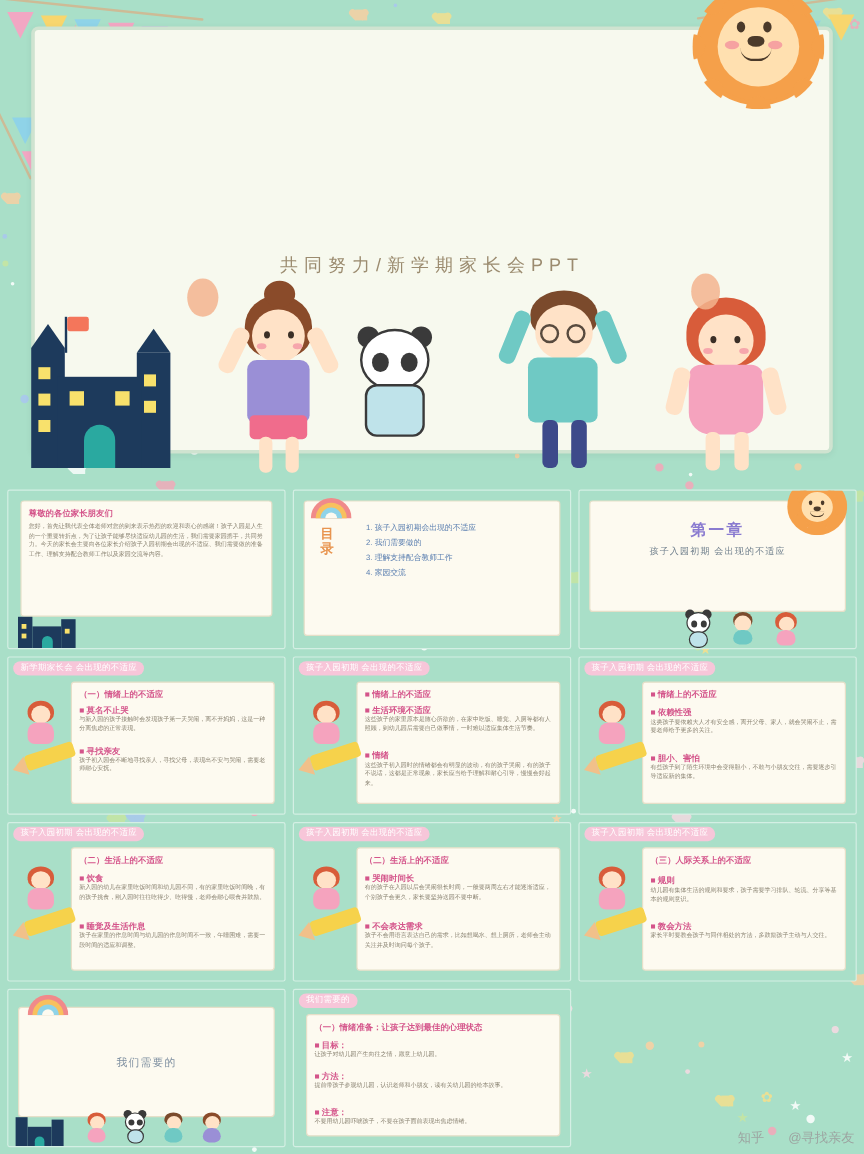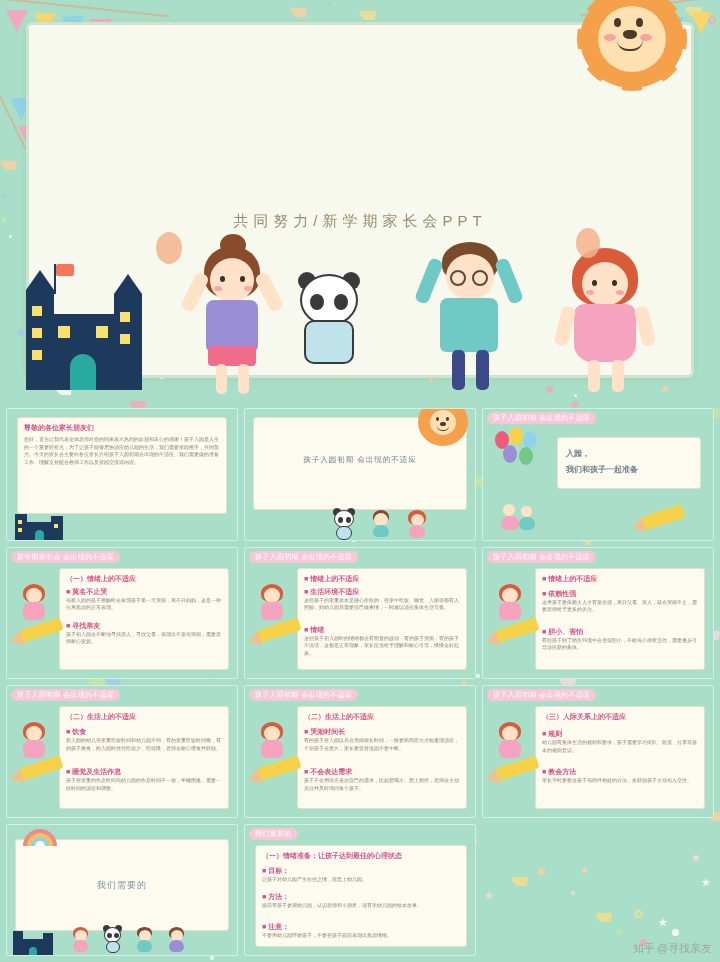--- a/index.html
+++ b/index.html
@@ -129,21 +129,21 @@
   .s-center-sub{ font-size:7.5px; color:#6f7f8c; letter-spacing:1px;}
   .s-list{ font-size:6.5px; color:#5b7fb0; line-height:1.9; }
   .mini-castle{ position:absolute; }
   .pencil{ position:absolute; width:56px; height:16px; transform:rotate(-18deg);}
   .pencil .shaft{ position:absolute; left:10px; top:0; width:42px; height:16px; background:#f6d24b; border-radius:3px;}
   .pencil .tip{ position:absolute; left:-2px; top:0; width:0;height:0; border-top:8px solid transparent;
                 border-bottom:8px solid transparent; border-right:12px solid #f1c08a;}
   .balloon{ position:absolute; width:14px;height:18px;border-radius:50%;}
   .watermark{
     position:absolute; right:8px; bottom:6px; font-size:11px; color:#9a9a9a; opacity:.85;
-    display:flex; align-items:flex-start; gap:2px;
+    display:flex; align-items:flex-start; gap:20px;
   }
   .wm-logo{ font-size:11px; color:#9a9a9a;}
   .hero-flag{ position:absolute; }
 </style>
 </head>
 <body>
 
 <div class="bg-deco" id="deco">
     <div class="dot" style="left: 351px; top: 537px; width: 5px; height: 5px; background: rgb(255, 255, 255);"></div>
     <div class="heart" style="left: 362px; top: 75px; background: rgb(200, 230, 160);"></div>
@@ -498,31 +498,48 @@
       <div class="body" style="left:4px;top:8px;width:12px;height:26px;"></div>
       <div class="body" style="left:40px;top:10px;width:12px;height:24px;"></div>
       <div class="body" style="left:16px;top:16px;width:24px;height:18px;"></div>
       <div class="door" style="left:24px;top:24px;width:9px;height:10px;"></div>
       <div class="win" style="left:7px;top:14px;width:4px;height:4px;"></div>
       <div class="win" style="left:7px;top:22px;width:4px;height:4px;"></div>
       <div class="win" style="left:43px;top:18px;width:4px;height:4px;"></div>
     </div>
   </div>
 
+  <div class="slide">
+    <div class="s-card" style="left:8px;top:8px;right:8px;bottom:10px;"></div>
+    <div class="rainbow" style="left:14px;top:6px;width:34px;height:17px;">
+      <i style="width:34px;height:17px;background:#f08a8a;"></i>
+      <i style="width:26px;height:13px;background:#f8c05e;"></i>
+      <i style="width:18px;height:9px;background:#8fd3e8;"></i>
+      <i style="width:10px;height:5px;background:#fdfaf0;"></i>
+    </div>
+    <div style="position:absolute;left:22px;top:30px;width:14px;font-size:11px;font-weight:bold;color:#e8944f;letter-spacing:1px;line-height:1.15;word-break:break-all;">目录</div>
+    <div class="s-list" style="position:absolute;left:60px;top:26px;right:8px;">
+      <div>1. 孩子入园初期会出现的不适应</div>
+      <div>2. 我们需要做的</div>
+      <div>3. 理解支持配合教师工作</div>
+      <div>4. 家园交流</div>
+    </div>
+  </div>
 
   <div class="slide">
     <div class="s-card" style="left:8px;top:8px;right:8px;bottom:30px;"></div>
     <div class="lion" style="right:14px;top:-4px;width:36px;height:34px;">
       <div class="mane" style="box-shadow:0 0 0 2px #f5a04a;"></div>
       <div class="face" style="left:5px;top:5px;width:26px;height:25px;"></div>
       <div class="eye l" style="left:11px;top:12px;width:3px;height:4px;"></div>
       <div class="eye r" style="left:21px;top:12px;width:3px;height:4px;"></div>
       <div class="nose" style="left:15px;top:17px;width:6px;height:4px;"></div>
       <div class="mouth" style="left:12px;top:21px;width:12px;height:5px;border-bottom-width:1px;"></div>
     </div>
+    <div class="s-center-title" style="position:absolute;left:0;right:0;top:24px;text-align:center;">第一章</div>
     <div class="s-center-sub" style="position:absolute;left:0;right:0;top:46px;text-align:center;">孩子入园初期 会出现的不适应</div>
     <div class="panda" style="left:86px;bottom:-4px;width:26px;height:34px;">
       <div class="ear l" style="width:8px;height:8px;left:2px;"></div>
       <div class="ear r" style="width:8px;height:8px;left:16px;"></div>
       <div class="ph" style="left:3px;width:20px;height:18px;border-width:1px;"></div>
       <div class="pe l" style="left:7px;top:7px;width:5px;height:6px;"></div>
       <div class="pe r" style="left:15px;top:7px;width:5px;height:6px;"></div>
       <div class="pbody" style="left:5px;top:16px;width:16px;height:14px;border-width:1px;"></div>
     </div>
     <div class="kid" style="left:124px;bottom:-2px;width:26px;height:32px;">
@@ -530,42 +547,20 @@
       <div class="head" style="left:5px;top:3px;width:14px;height:13px;background:#ffe2c7;"></div>
       <div class="body" style="left:4px;top:15px;width:16px;height:12px;background:#6fc9c4;"></div>
     </div>
     <div class="kid" style="left:160px;bottom:-2px;width:26px;height:32px;">
       <div class="hair" style="left:3px;top:0;width:18px;height:15px;background:#d85c3a;"></div>
       <div class="head" style="left:6px;top:4px;width:13px;height:12px;background:#ffe2c7;"></div>
       <div class="body" style="left:4px;top:15px;width:16px;height:13px;background:#f5a3be;"></div>
     </div>
   </div>
 
-  <div class="slide">
-    <div class="s-title-bar">孩子入园初期 会出现的不适应</div>
-    <div class="balloon" style="left:12px;top:22px;background:#f05b7a;"></div>
-    <div class="balloon" style="left:26px;top:18px;background:#f6d24b;"></div>
-    <div class="balloon" style="left:40px;top:22px;background:#8fd3e8;"></div>
-    <div class="balloon" style="left:20px;top:36px;background:#9a8fd6;"></div>
-    <div class="balloon" style="left:36px;top:38px;background:#76c68a;"></div>
-    <div class="s-card" style="left:74px;top:28px;right:12px;height:52px;">
-      <div class="s-h" style="position:absolute;left:8px;top:10px;color:#6f7f8c;font-size:8px;">入园，</div>
-      <div class="s-h" style="position:absolute;left:8px;top:26px;color:#6f7f8c;font-size:8px;">我们和孩子一起准备</div>
-    </div>
-    <div class="kid" style="left:16px;bottom:6px;width:40px;height:30px;">
-      <div class="head" style="left:4px;top:0;width:12px;height:12px;background:#ffe2c7;"></div>
-      <div class="body" style="left:2px;top:12px;width:18px;height:14px;background:#f5a3be;"></div>
-      <div class="head" style="left:22px;top:2px;width:11px;height:11px;background:#ffe2c7;"></div>
-      <div class="body" style="left:20px;top:13px;width:16px;height:13px;background:#6fc9c4;"></div>
-    </div>
-    <div class="pencil" style="left:150px;bottom:14px;width:50px;height:14px;">
-      <div class="tip"></div>
-        <div class="shaft" style="height:14px;"></div>
-    </div>
-  </div>
 
   <div class="slide">
     <div class="s-title-bar">新学期家长会 会出现的不适应</div>
     <div class="s-card" style="left:52px;top:20px;right:8px;bottom:8px;">
       <div class="s-h" style="position:absolute;left:6px;top:5px;">（一）情绪上的不适应</div>
       <div class="s-h" style="position:absolute;left:6px;top:18px;color:#d4548a;">■ 莫名不止哭</div>
       <div class="s-p" style="position:absolute;left:6px;right:6px;top:28px;">与新入园的孩子接触时会发现孩子第一天哭闹，离不开妈妈，这是一种分离焦虑的正常表现。</div>
       <div class="s-h" style="position:absolute;left:6px;top:52px;color:#d4548a;">■ 寻找亲友</div>
       <div class="s-p" style="position:absolute;left:6px;right:6px;top:62px;">孩子初入园会不断地寻找亲人，寻找父母，表现出不安与哭闹，需要老师耐心安抚。</div>
     </div>

